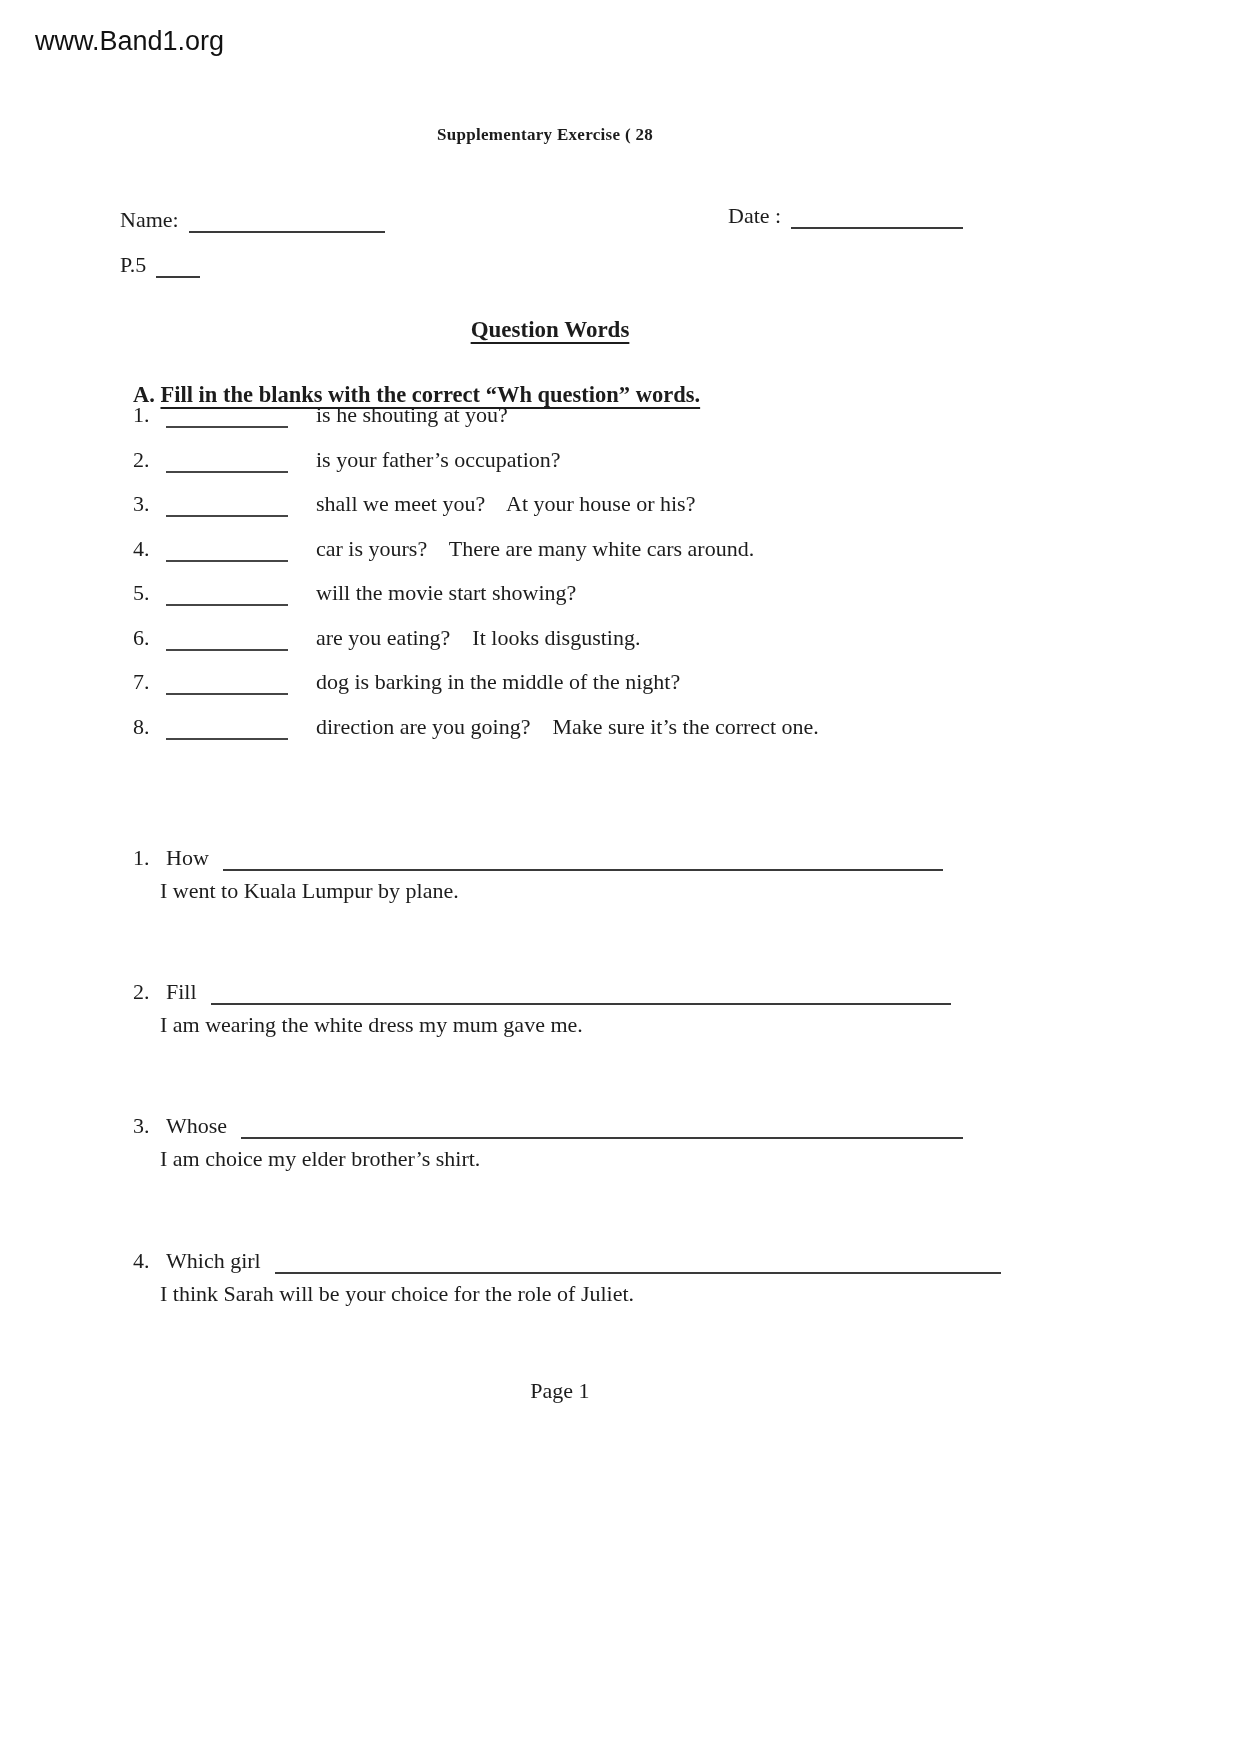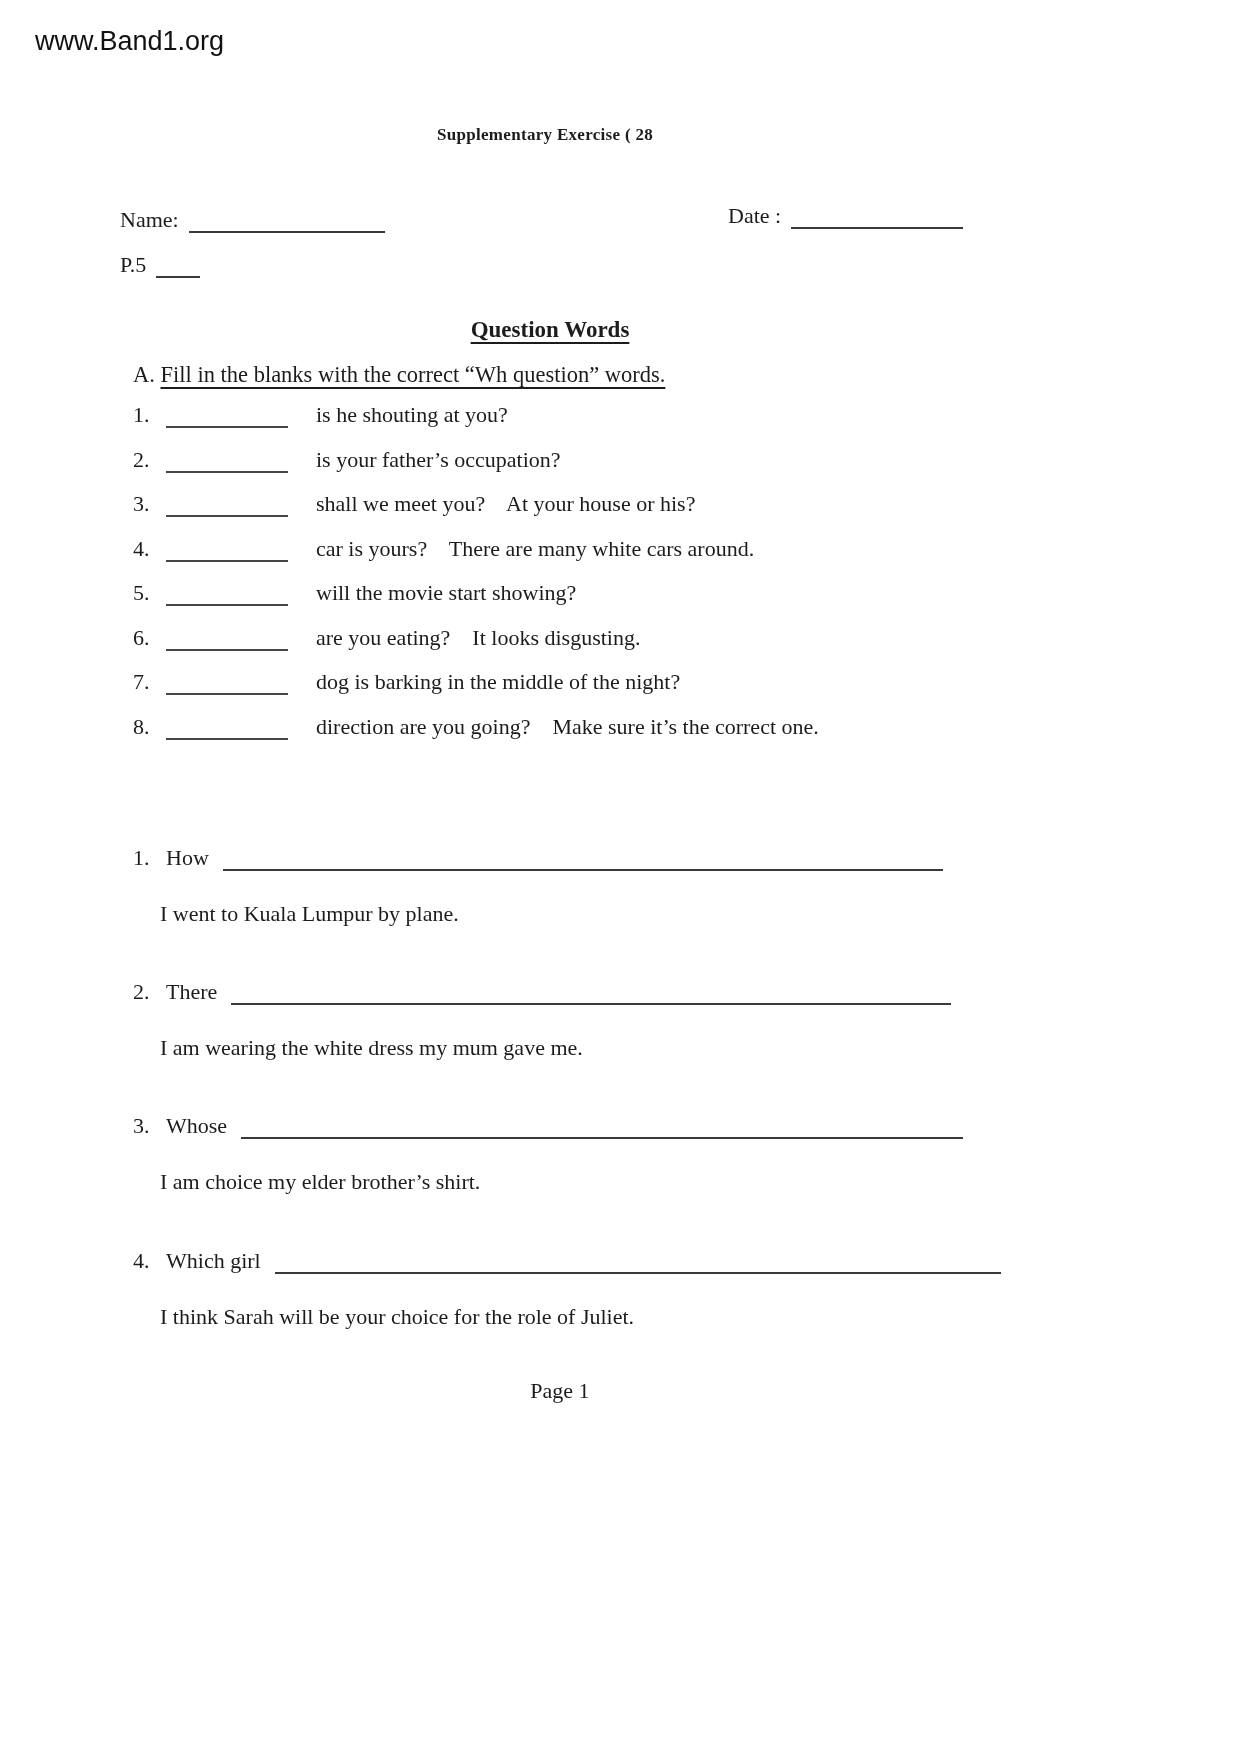--- a/index.html
+++ b/index.html
@@ -25,40 +25,40 @@
   .blank{
     display:inline-block;border-bottom:2px solid #3a3a3a;
     position:relative;top:6px;margin-left:10px;
   }
   .subtitle{
     position:absolute;left:0;top:293px;width:1100px;text-align:center;
     font-weight:bold;font-size:23px;margin-top:24px;
   }
   .subtitle .u{text-decoration:underline;text-decoration-thickness:2px;text-underline-offset:5px;}
   .sec-heading{
-    position:absolute;left:133px;font-weight:normal;font-size:22.5px;white-space:nowrap;
+    position:absolute;left:133px;font-weight:bold;font-size:22.5px;white-space:nowrap;margin-top:20px;
   }
   .sec-heading .u{text-decoration:underline;text-decoration-thickness:2px;text-underline-offset:5px;}
   .a-list{position:absolute;left:133px;top:402px;width:960px;}
   .a-row{display:flex;align-items:baseline;height:44.5px;font-size:22px;}
   .a-num{width:33px;}
   .a-blank{
     display:inline-block;width:122px;border-bottom:2px solid #464646;
     position:relative;top:6px;margin-right:28px;
   }
   .a-text{white-space:pre;}
   .b-item{position:absolute;left:133px;font-size:22px;}
   .b-prompt-row{display:flex;align-items:baseline;}
   .b-num{width:33px;}
   .b-prompt{white-space:nowrap;}
   .b-line{
     flex:1;border-bottom:2px solid #3a3a3a;
     position:relative;top:6px;margin-left:14px;
   }
-  .b-answer{margin-top:30px;padding-left:27px;white-space:nowrap;}
+  .b-answer{margin-top:7px;padding-left:27px;white-space:nowrap;}
   .footer{
     position:absolute;left:0;top:1378px;width:1120px;text-align:center;font-size:22px;
   }
 </style>
 </head>
 <body>
 
 <div class="page">
 
   <div class="watermark">www.Band1.org</div>
@@ -135,21 +135,21 @@
       <span class="b-num">1.</span>
       <span class="b-prompt">How</span>
       <span class="b-line"></span>
     </div>
     <div class="b-answer">I went to Kuala Lumpur by plane.</div>
   </div>
 
   <div class="b-item" style="top:979px;width:818px;">
     <div class="b-prompt-row">
       <span class="b-num">2.</span>
-      <span class="b-prompt">There</span>
+      <span class="b-prompt">Fill</span>
       <span class="b-line"></span>
     </div>
     <div class="b-answer">I am wearing the white dress my mum gave me.</div>
   </div>
 
   <div class="b-item" style="top:1113px;width:830px;">
     <div class="b-prompt-row">
       <span class="b-num">3.</span>
       <span class="b-prompt">Whose</span>
       <span class="b-line"></span>

